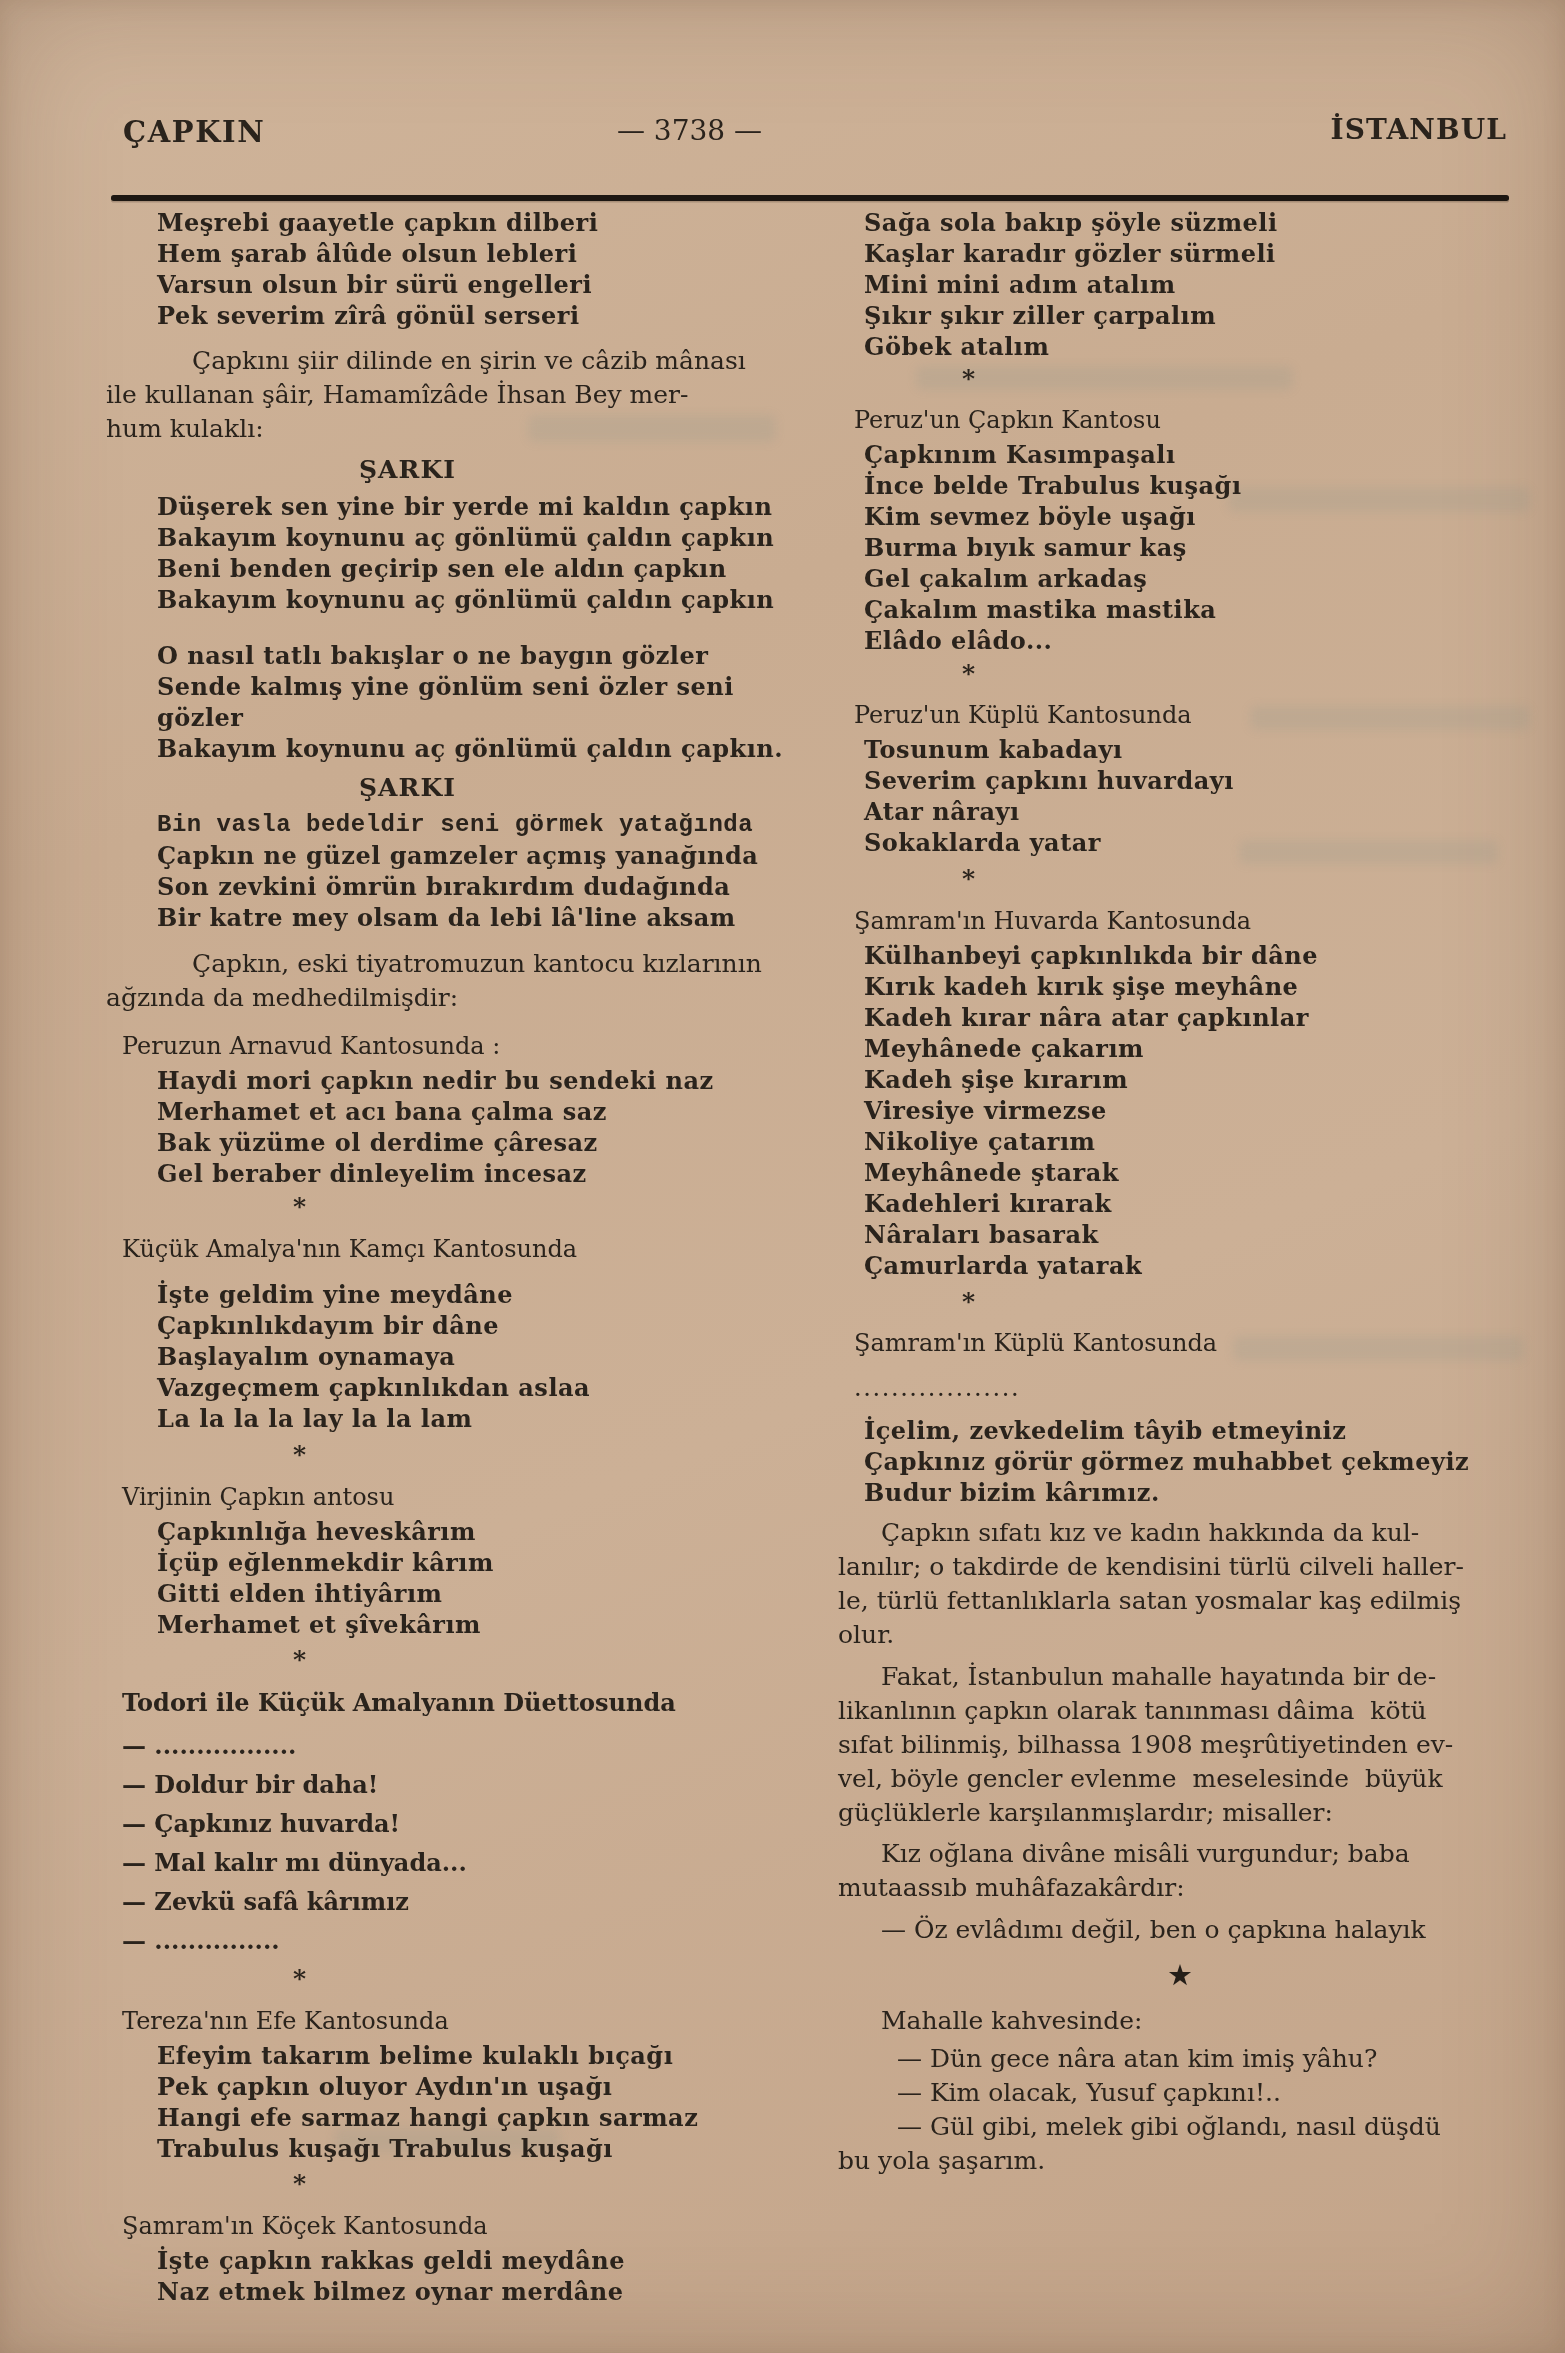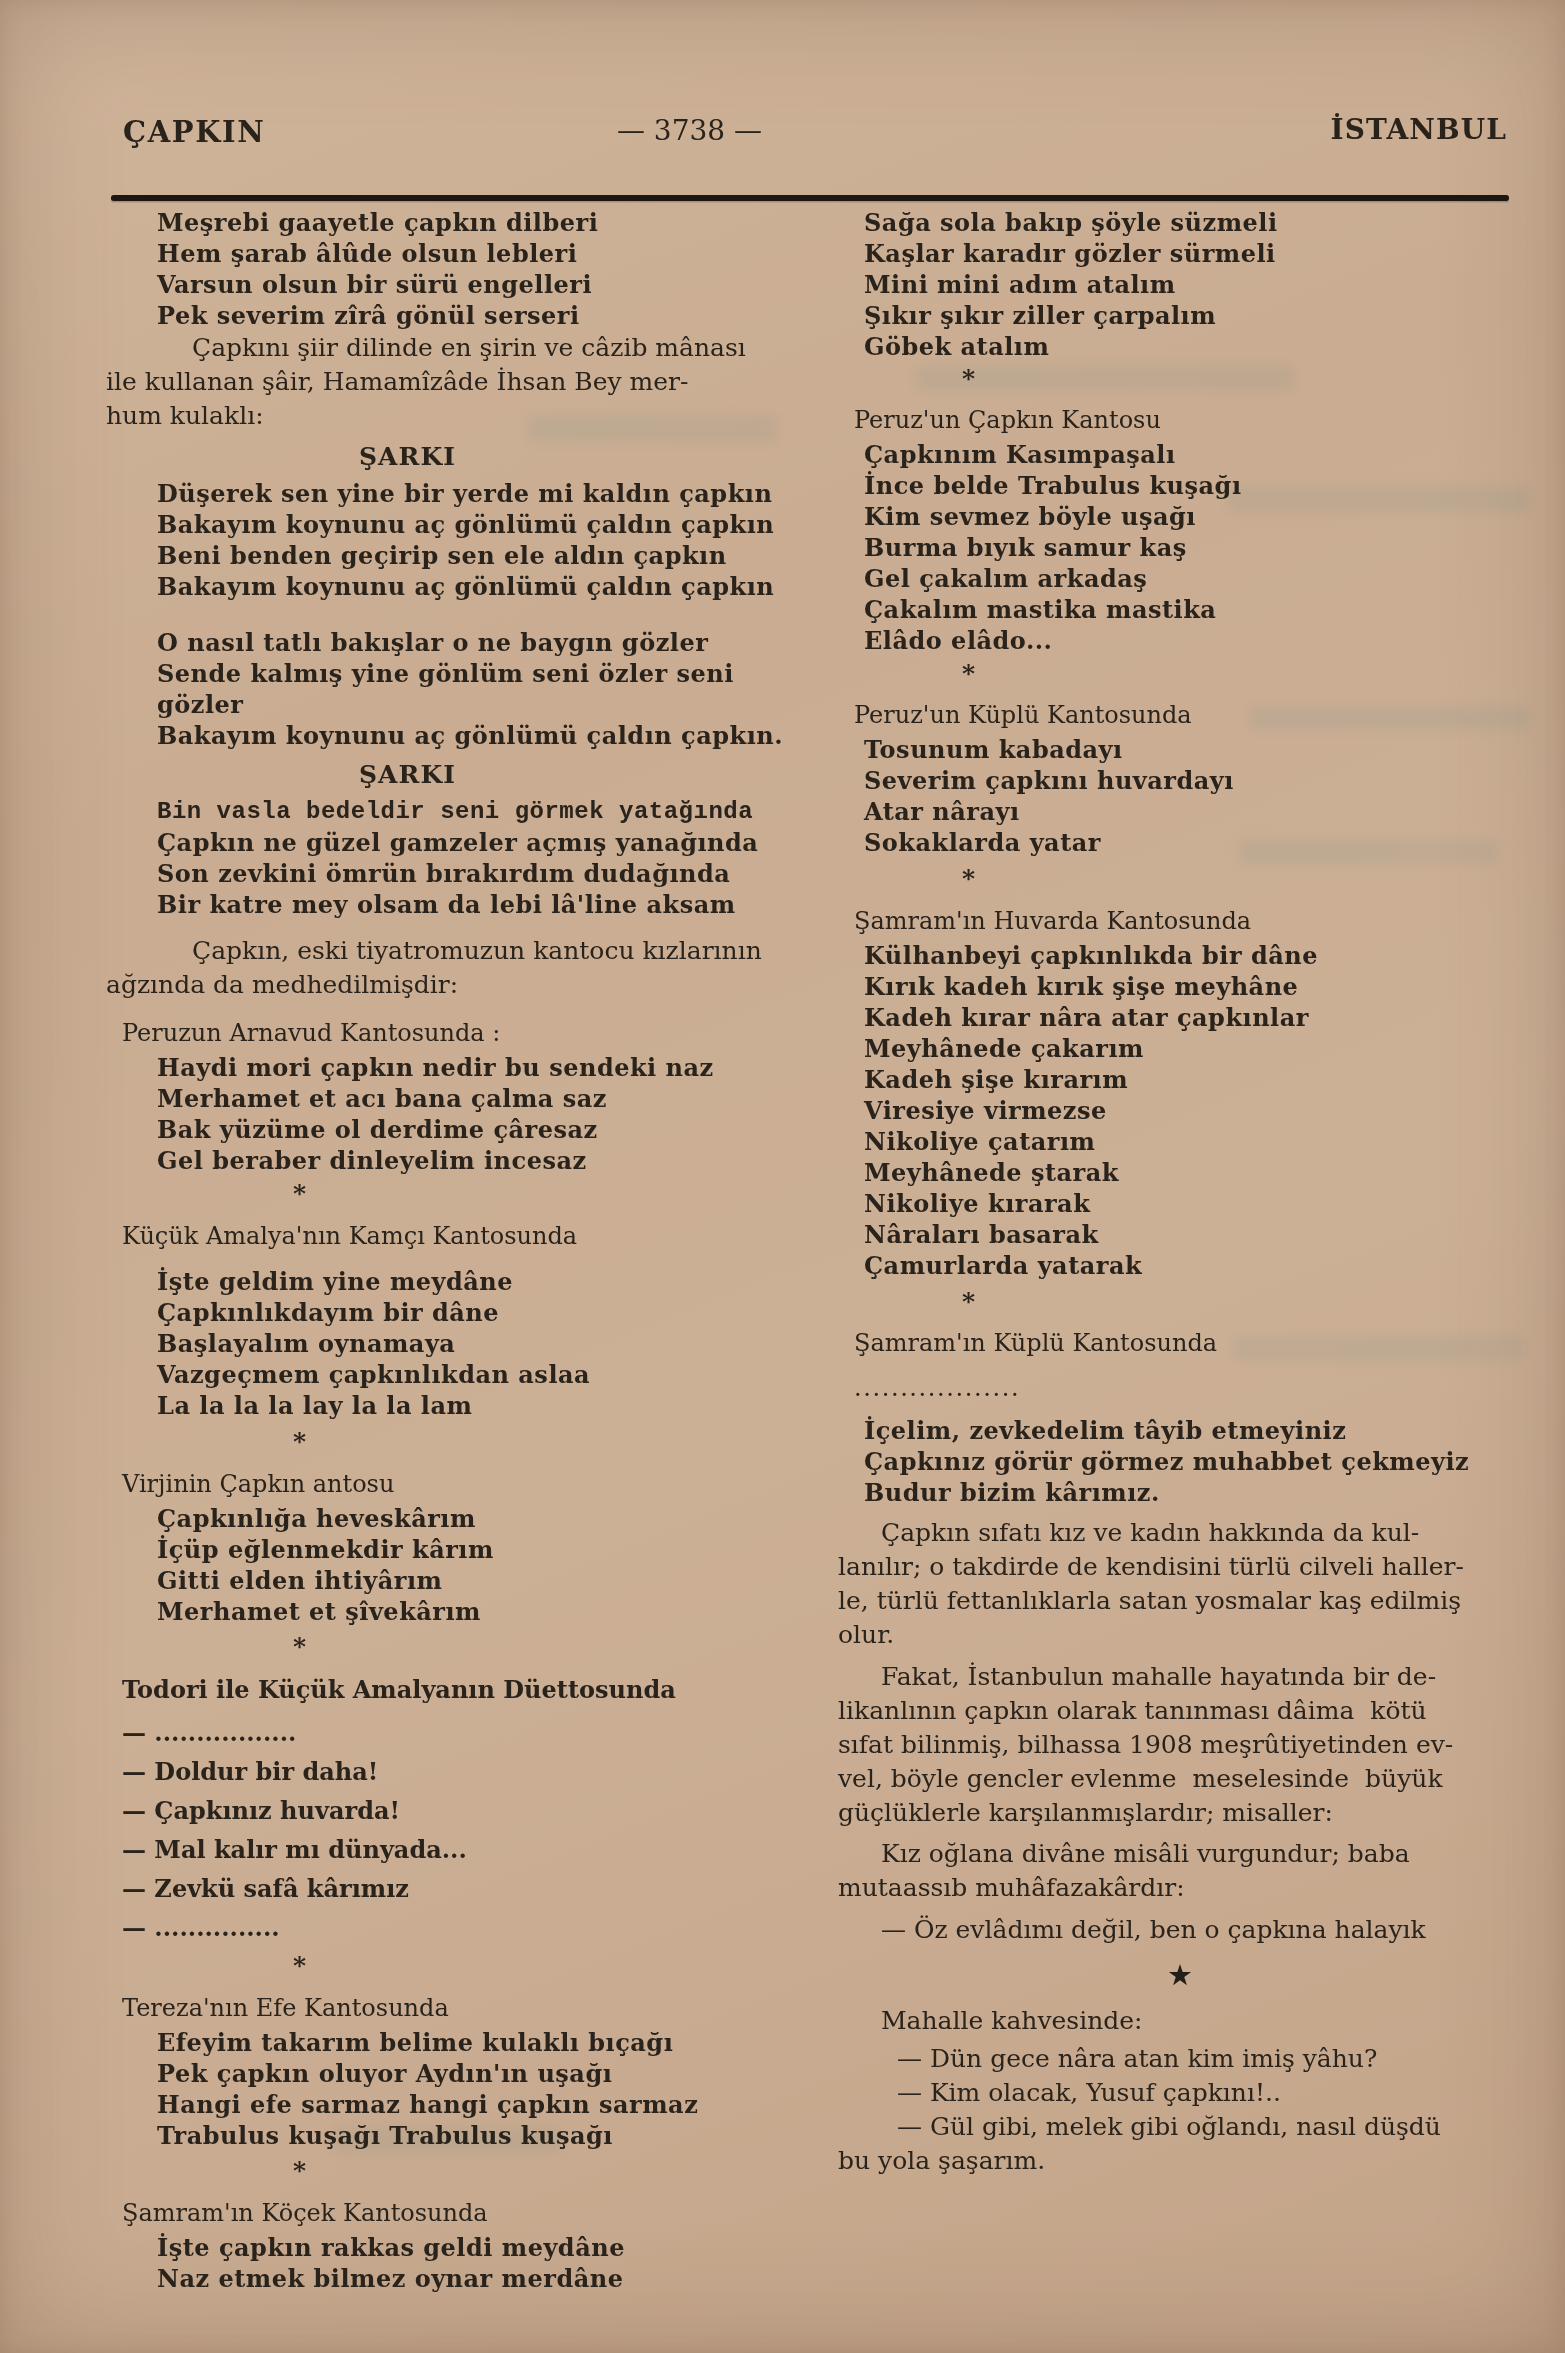--- a/index.html
+++ b/index.html
@@ -58,21 +58,21 @@
 <div class="hdr-title">ÇAPKIN</div>
 <div class="hdr-page">— 3738 —</div>
 <div class="hdr-pub">İSTANBUL</div>
 <div class="hdr-rule"></div>
 
 <div class="col col-left" id="col-left">
     <div class="line poem">Meşrebi gaayetle çapkın dilberi</div>
     <div class="line poem">Hem şarab âlûde olsun lebleri</div>
     <div class="line poem">Varsun olsun bir sürü engelleri</div>
     <div class="line poem">Pek severim zîrâ gönül serseri</div>
-    <div class="line prose ind" style="">Çapkını şiir dilinde en şirin ve câzib mânası</div>
+    <div class="line prose ind" style="margin-top: 13px;">Çapkını şiir dilinde en şirin ve câzib mânası</div>
     <div class="line prose">ile kullanan şâir, Hamamîzâde İhsan Bey mer-</div>
     <div class="line prose">hum kulaklı:</div>
     <div class="line head" style="margin-top: 7.5px;">ŞARKI</div>
     <div class="line poem" style="margin-top: 6.5px;">Düşerek sen yine bir yerde mi kaldın çapkın</div>
     <div class="line poem">Bakayım koynunu aç gönlümü çaldın çapkın</div>
     <div class="line poem">Beni benden geçirip sen ele aldın çapkın</div>
     <div class="line poem">Bakayım koynunu aç gönlümü çaldın çapkın</div>
     <div class="line poem" style="margin-top: 25px;">O nasıl tatlı bakışlar o ne baygın gözler</div>
     <div class="line poem">Sende kalmış yine gönlüm seni özler seni gözler</div>
     <div class="line poem">Bakayım koynunu aç gönlümü çaldın çapkın.</div>
@@ -144,21 +144,21 @@
     <div class="line ast" style="margin-top: 6.5px;">*</div>
     <div class="line label" style="margin-top: 13px;">Şamram'ın Huvarda Kantosunda</div>
     <div class="line poem" style="margin-top: 3.2px;">Külhanbeyi çapkınlıkda bir dâne</div>
     <div class="line poem">Kırık kadeh kırık şişe meyhâne</div>
     <div class="line poem">Kadeh kırar nâra atar çapkınlar</div>
     <div class="line poem">Meyhânede çakarım</div>
     <div class="line poem">Kadeh şişe kırarım</div>
     <div class="line poem">Viresiye virmezse</div>
     <div class="line poem">Nikoliye çatarım</div>
     <div class="line poem">Meyhânede ştarak</div>
-    <div class="line poem">Nikoliye kırarak</div>
+    <div class="line poem">Kadehleri kırarak</div>
     <div class="line poem">Nâraları basarak</div>
     <div class="line poem">Çamurlarda yatarak</div>
     <div class="line ast" style="margin-top: 5.4px;">*</div>
     <div class="line label" style="margin-top: 12px;">Şamram'ın Küplü Kantosunda</div>
     <div class="line dots" style="margin-top: 14px;">..................</div>
     <div class="line poem" style="margin-top: 10.8px;">İçelim, zevkedelim tâyib etmeyiniz</div>
     <div class="line poem">Çapkınız görür görmez muhabbet çekmeyiz</div>
     <div class="line poem">Budur bizim kârımız.</div>
     <div class="line prose ind" style="margin-top: 8.6px;">Çapkın sıfatı kız ve kadın hakkında da kul-</div>
     <div class="line prose">lanılır; o takdirde de kendisini türlü cilveli haller-</div>

